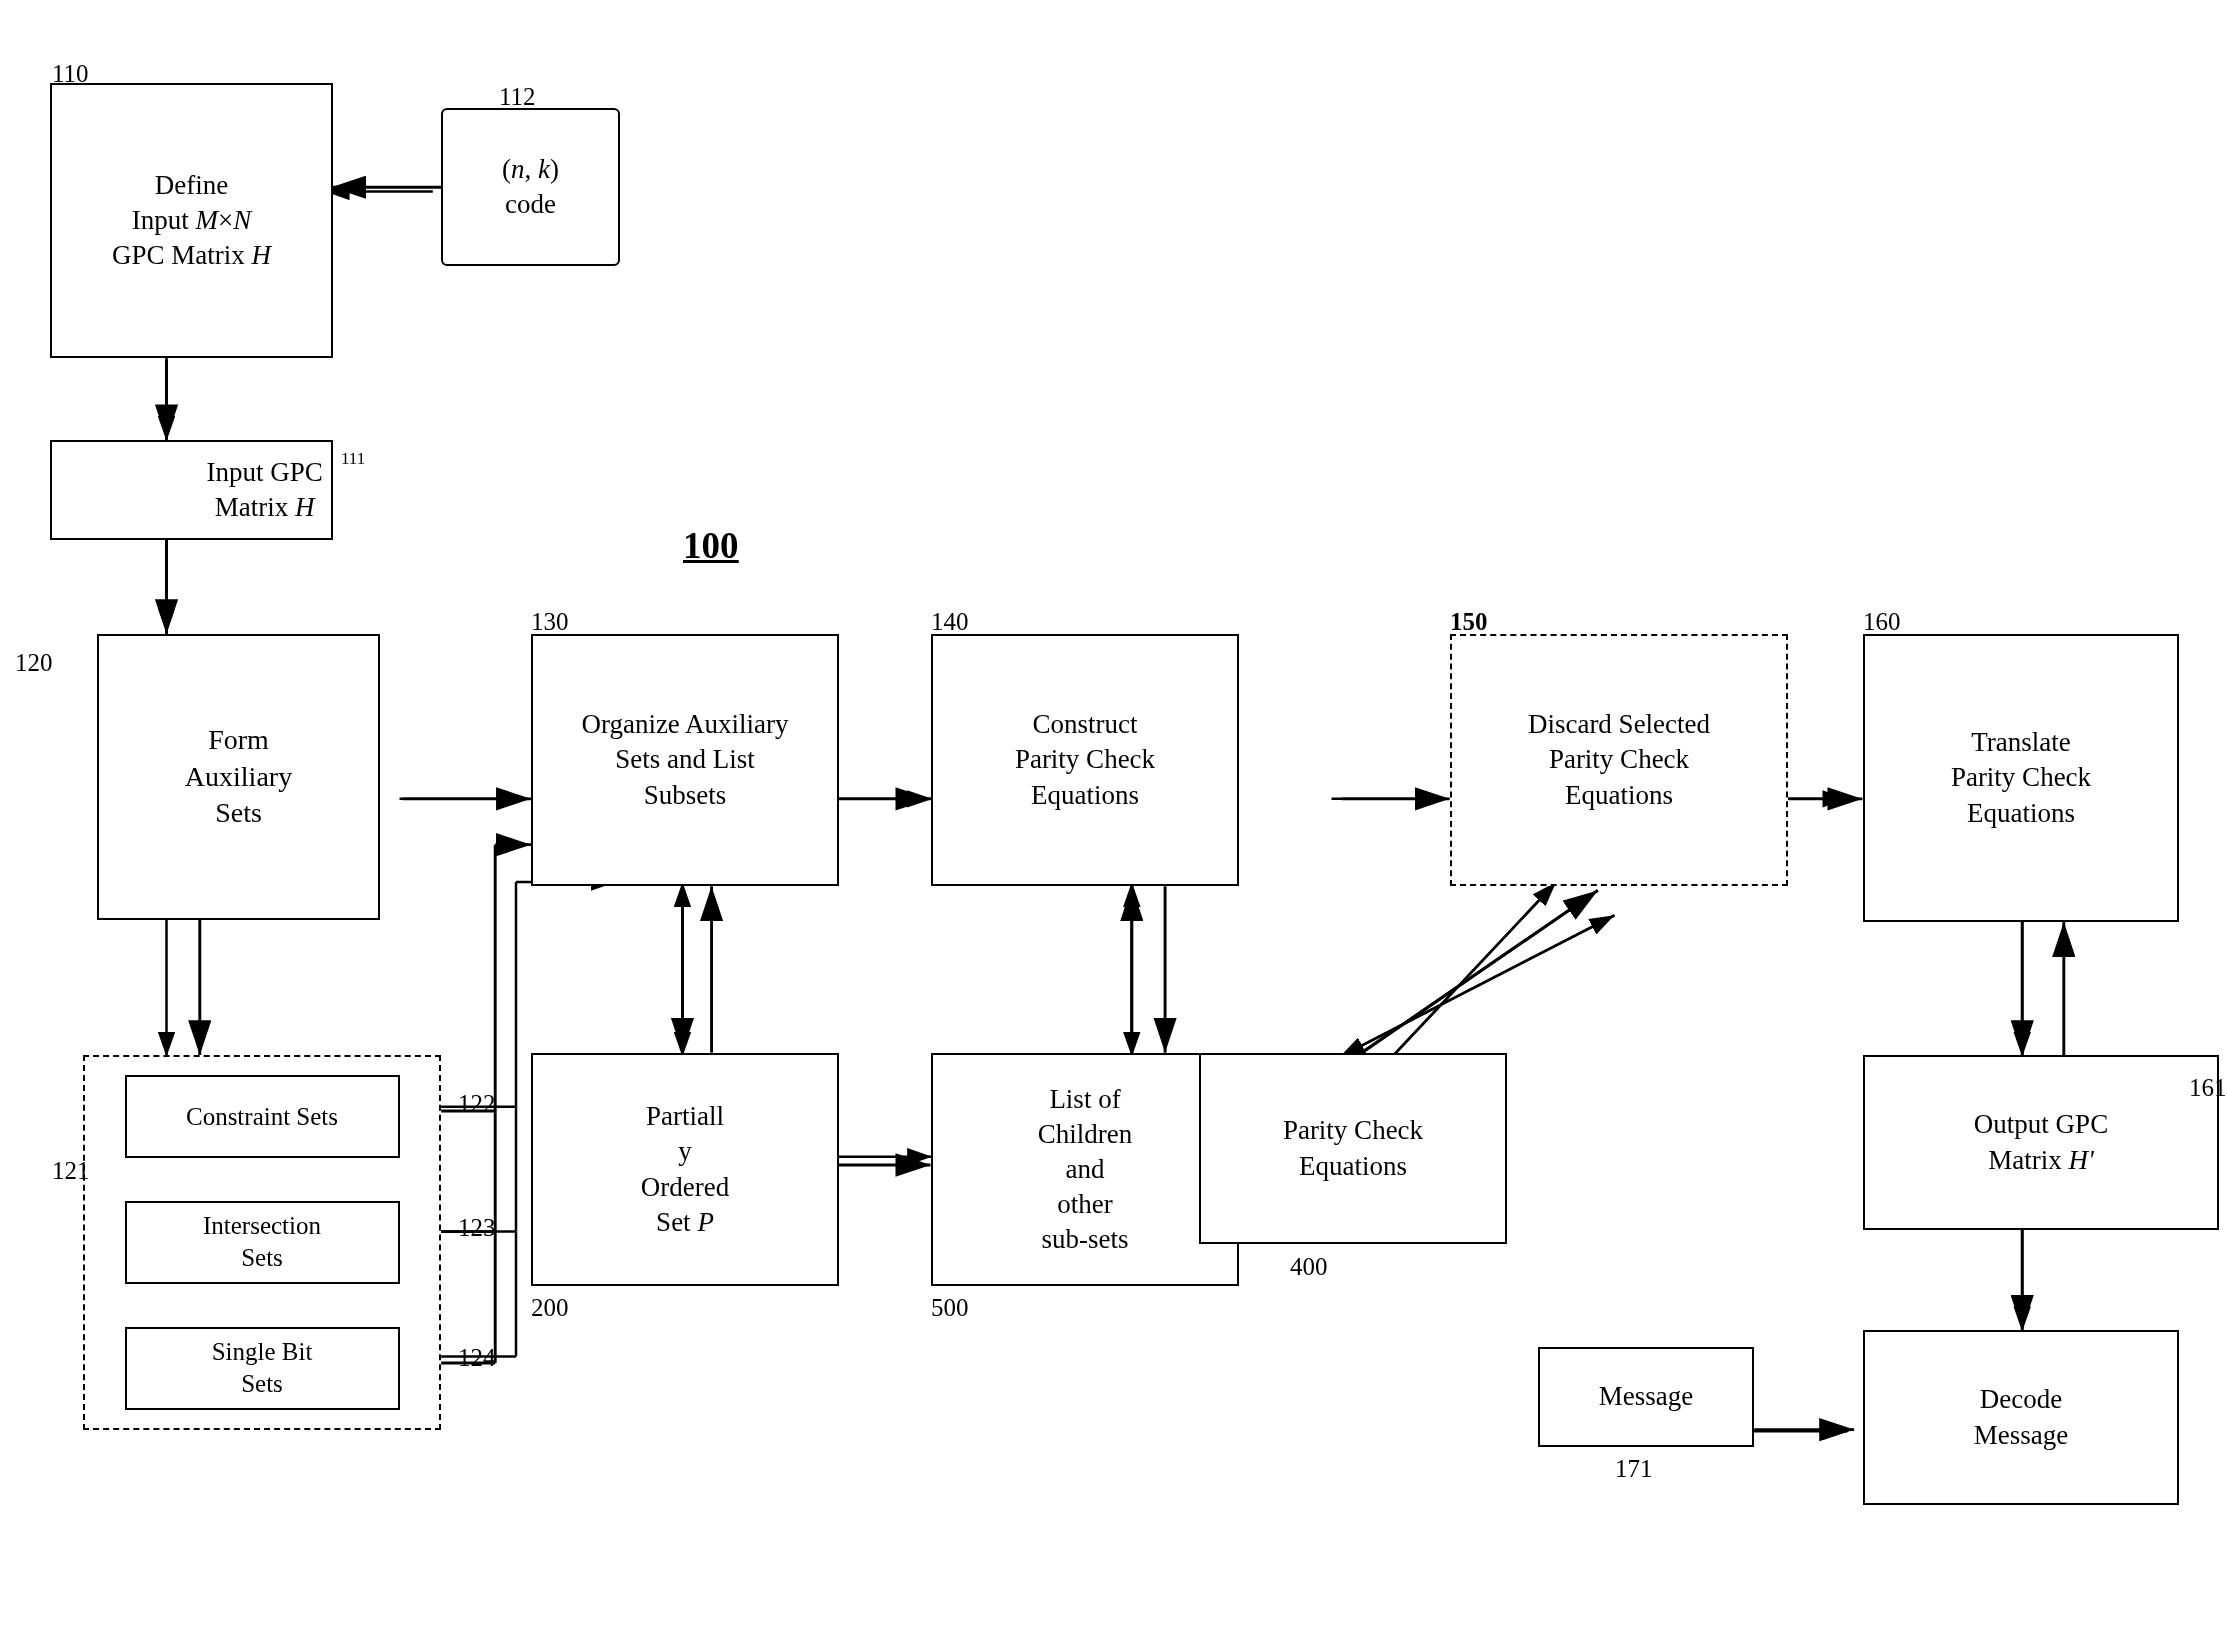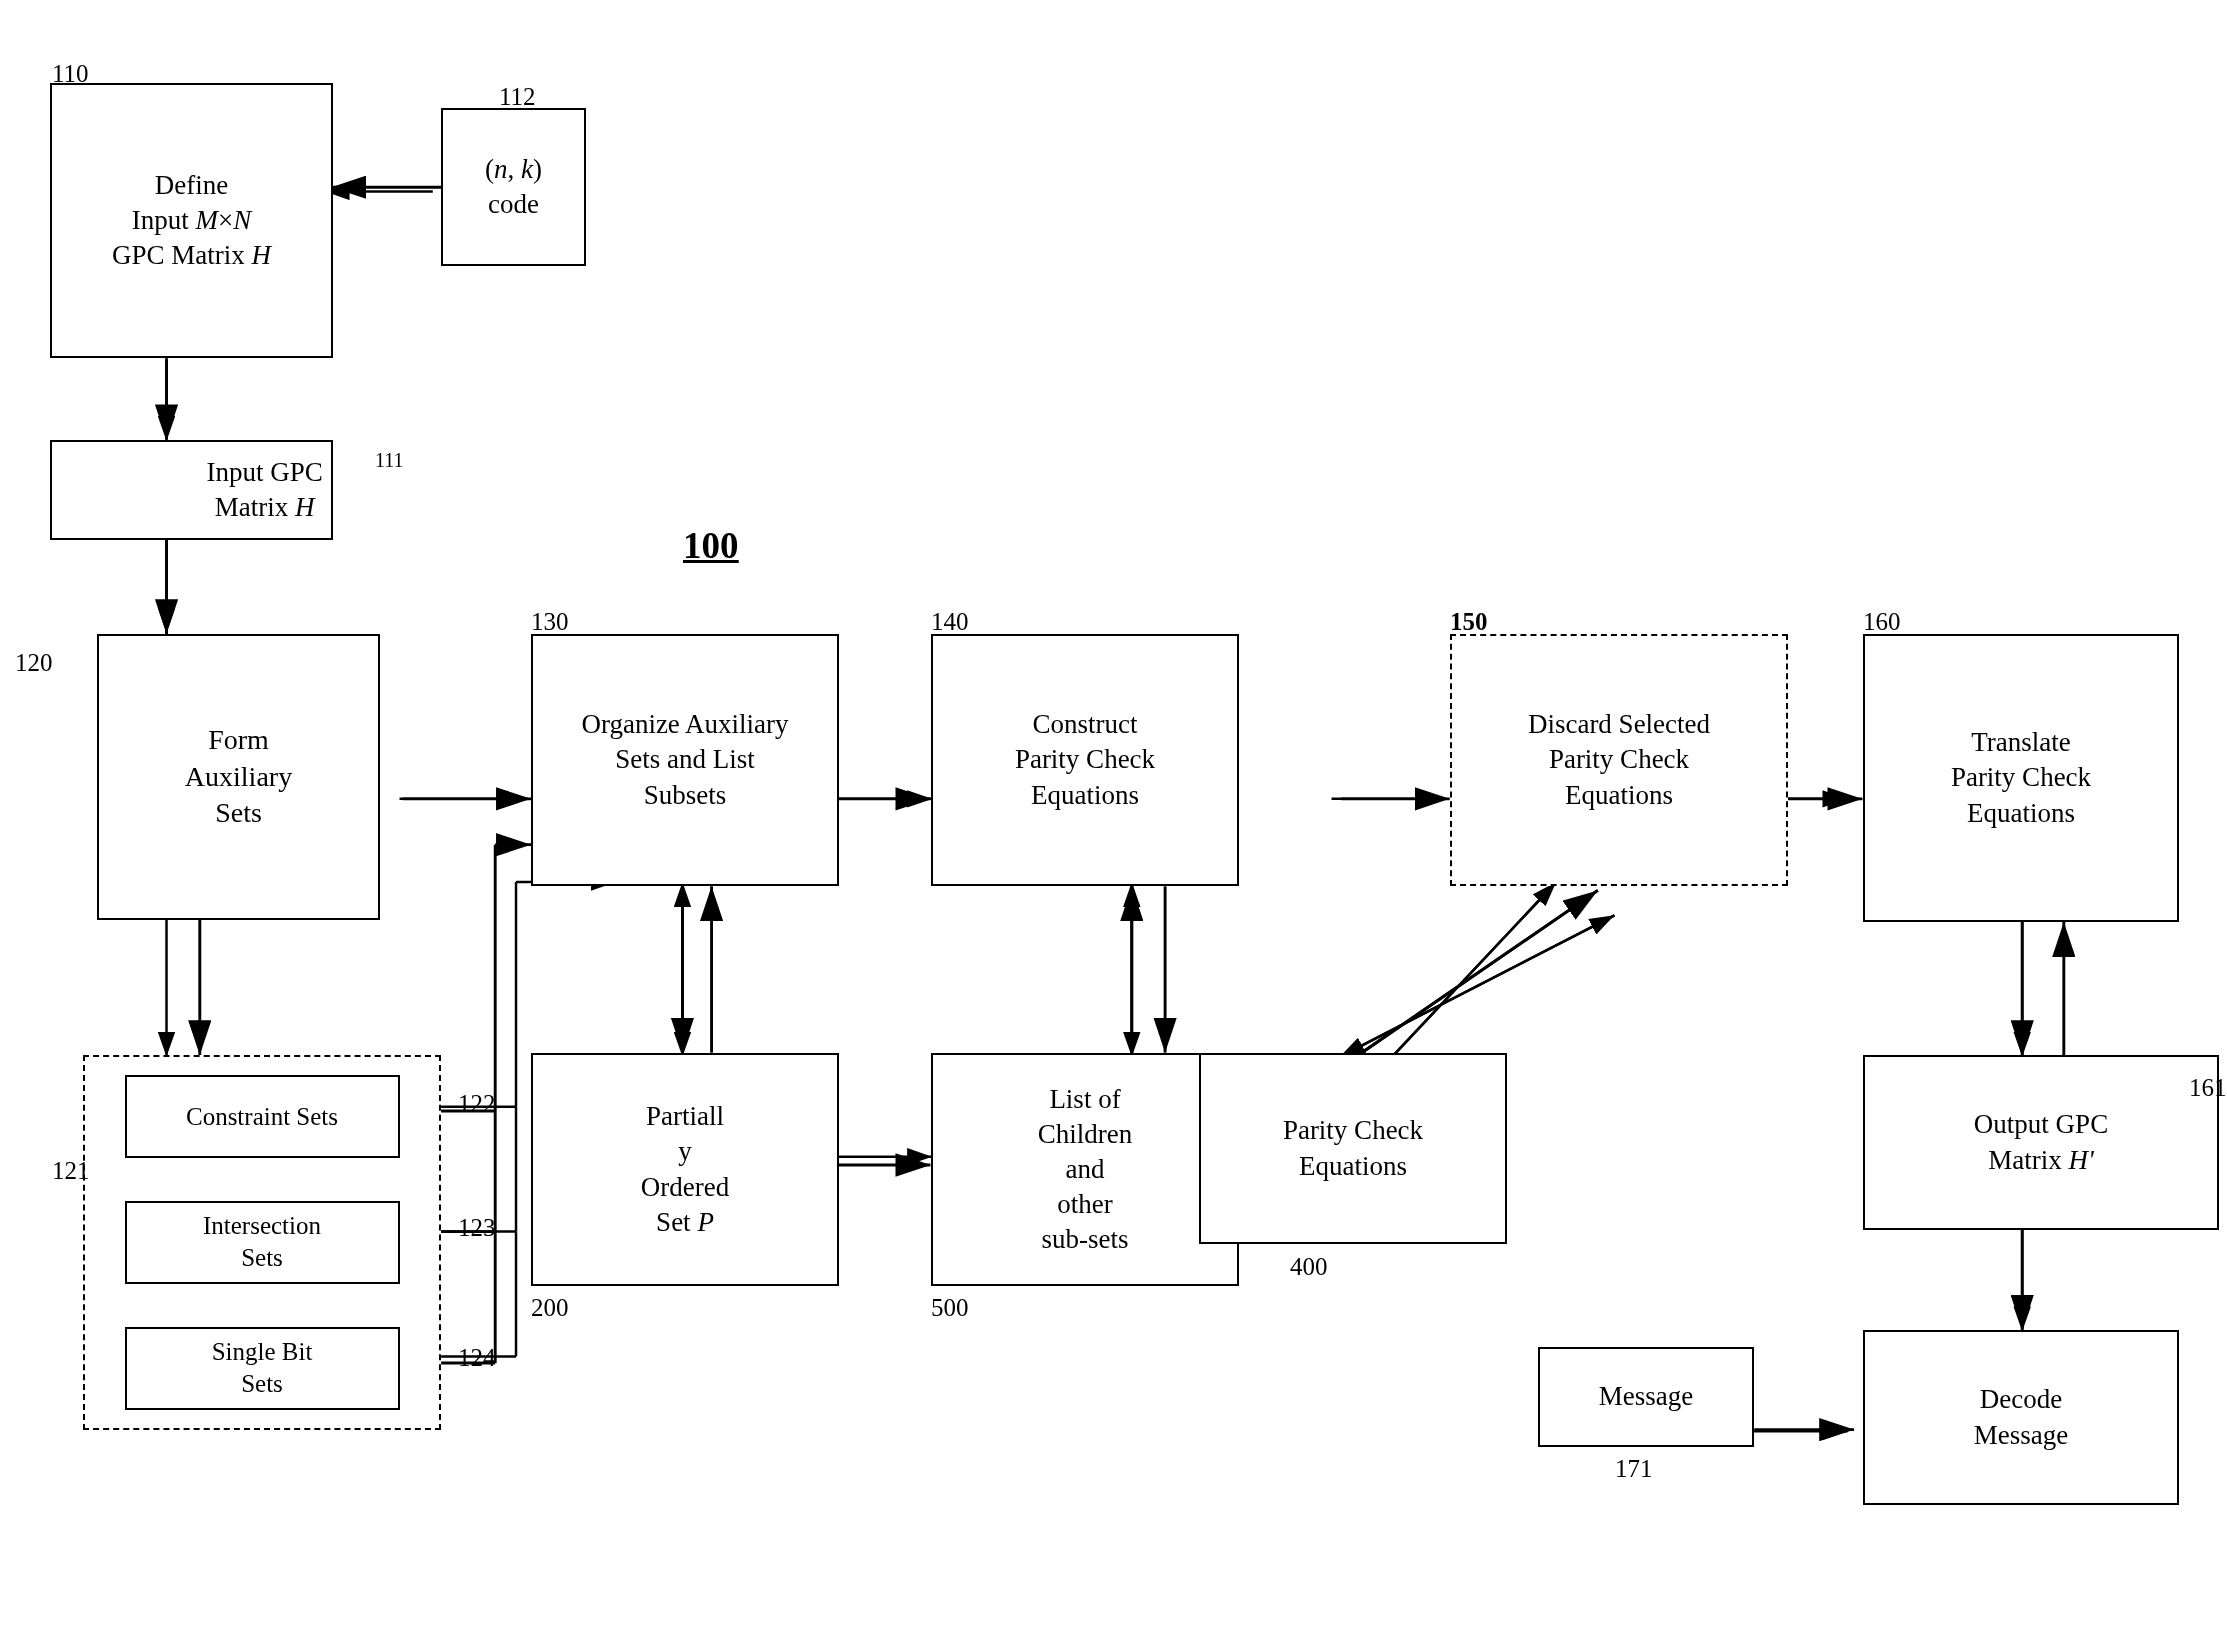--- a/index.html
+++ b/index.html
@@ -175,29 +175,29 @@
     <line x1="2480" y1="1268" x2="2480" y2="1108" stroke="#000" stroke-width="3.5" marker-end="url(#ah)"></line>
 
   </svg>
 
   <div class="box" style="left:50px; top:83px; width:283px; height:275px; font-size:27px;">
     <span>Define<br>Input <em>M</em>×<em>N</em><br>GPC Matrix <em>H</em></span>
   </div>
 
   <div class="label" style="left:52px; top:60px; font-size:25px;">110</div>
 
-  <div class="box" style="left:441px; top:108px; width:145px; height:158px; font-size:27px;">
+  <div class="box" style="left:441px; top:108px; width:179px; height:158px; font-size:27px;border-radius:6px;">
     <span>(<em>n</em>, <em>k</em>)<br>code</span>
   </div>
   <div class="label" style="left:499px; top:83px; font-size:25px;">112</div>
 
   <div class="box" style="left:50px; top:440px; width:283px; height:100px; font-size:27px;justify-content:flex-end;">
     <span>Input GPC<br>Matrix <em>H</em></span>
   </div>
-  <div class="label" style="left:341px; top:449px; font-size:20px;margin-left:34px;">111</div>
+  <div class="label" style="left:341px; top:449px; font-size:17px;">111</div>
 
   <div class="label bold" style="left:683px; top:524px; font-size:37px; font-weight:bold;">
     <span style="text-decoration:underline;">100</span>
   </div>
 
   <div class="box" style="left:50px; top:634px; width:283px; height:286px; font-size:28px;margin-left:47px;">
     <span>Form<br>Auxiliary<br>Sets</span>
   </div>
   <div class="label" style="left:15px; top:649px; font-size:25px;">120</div>
 

